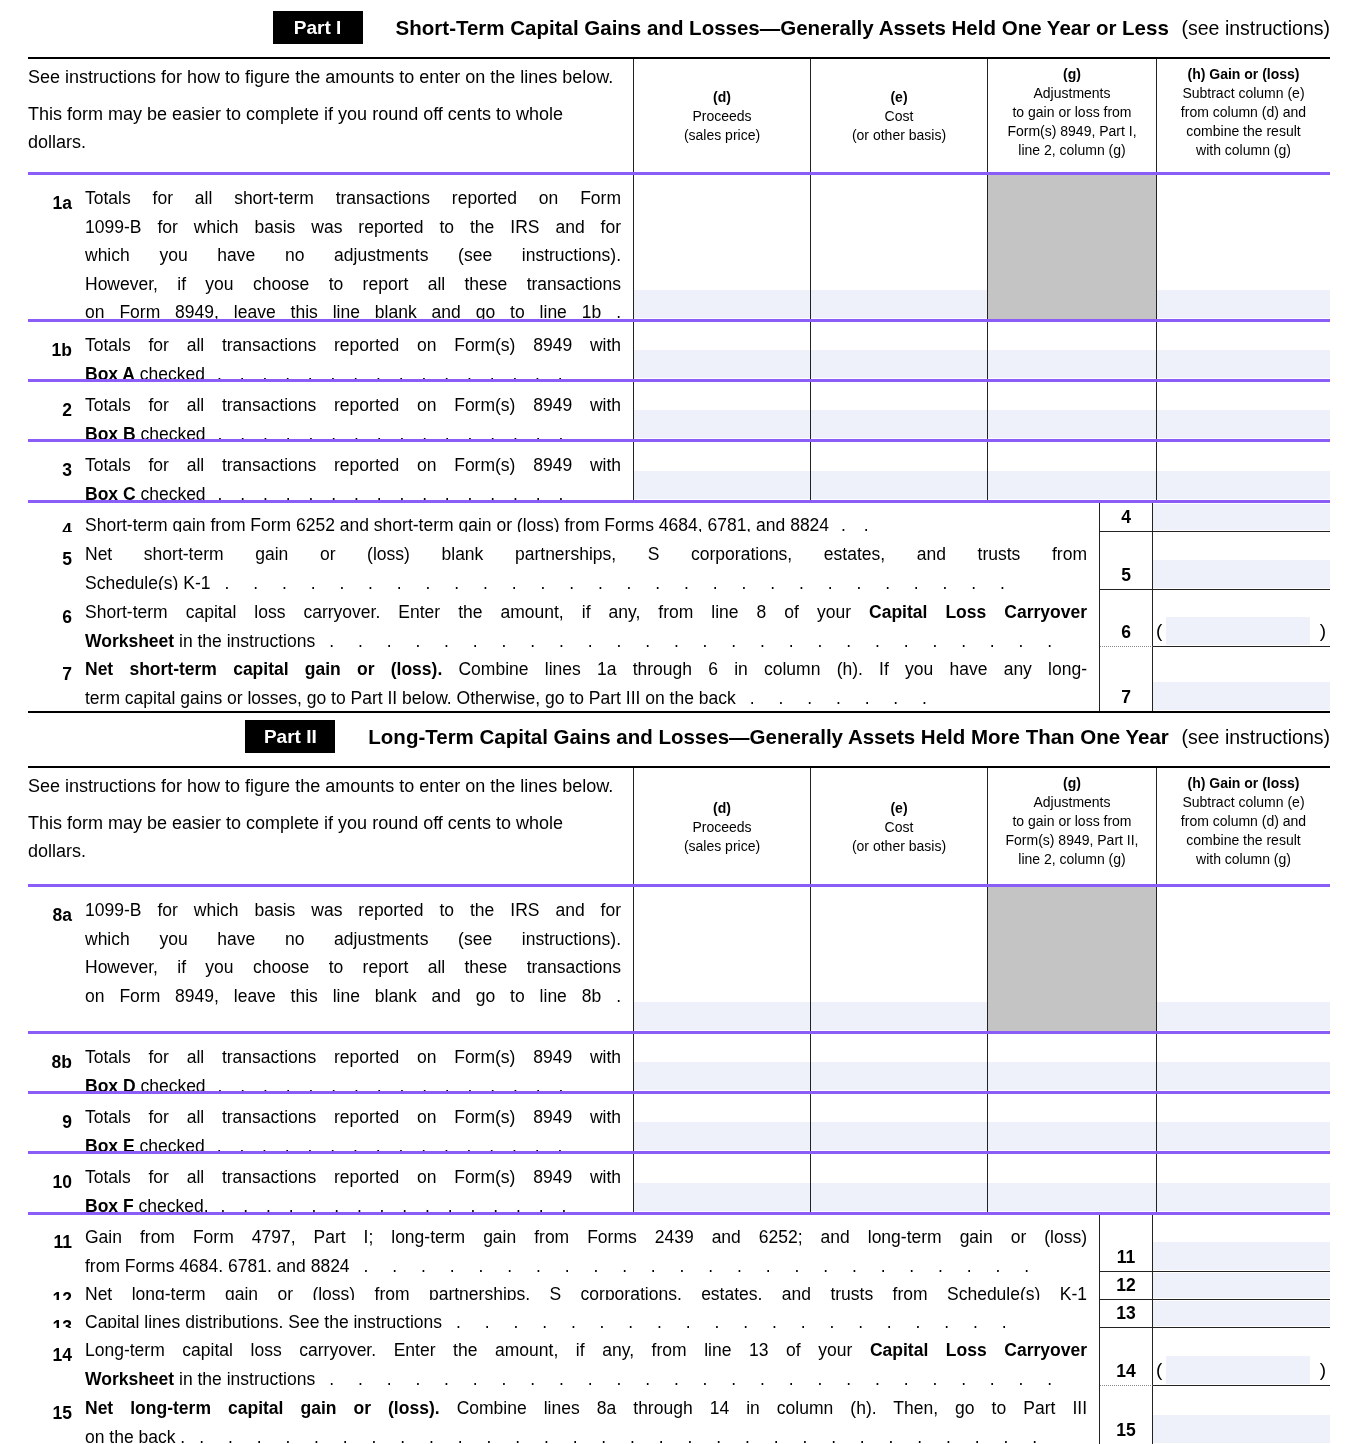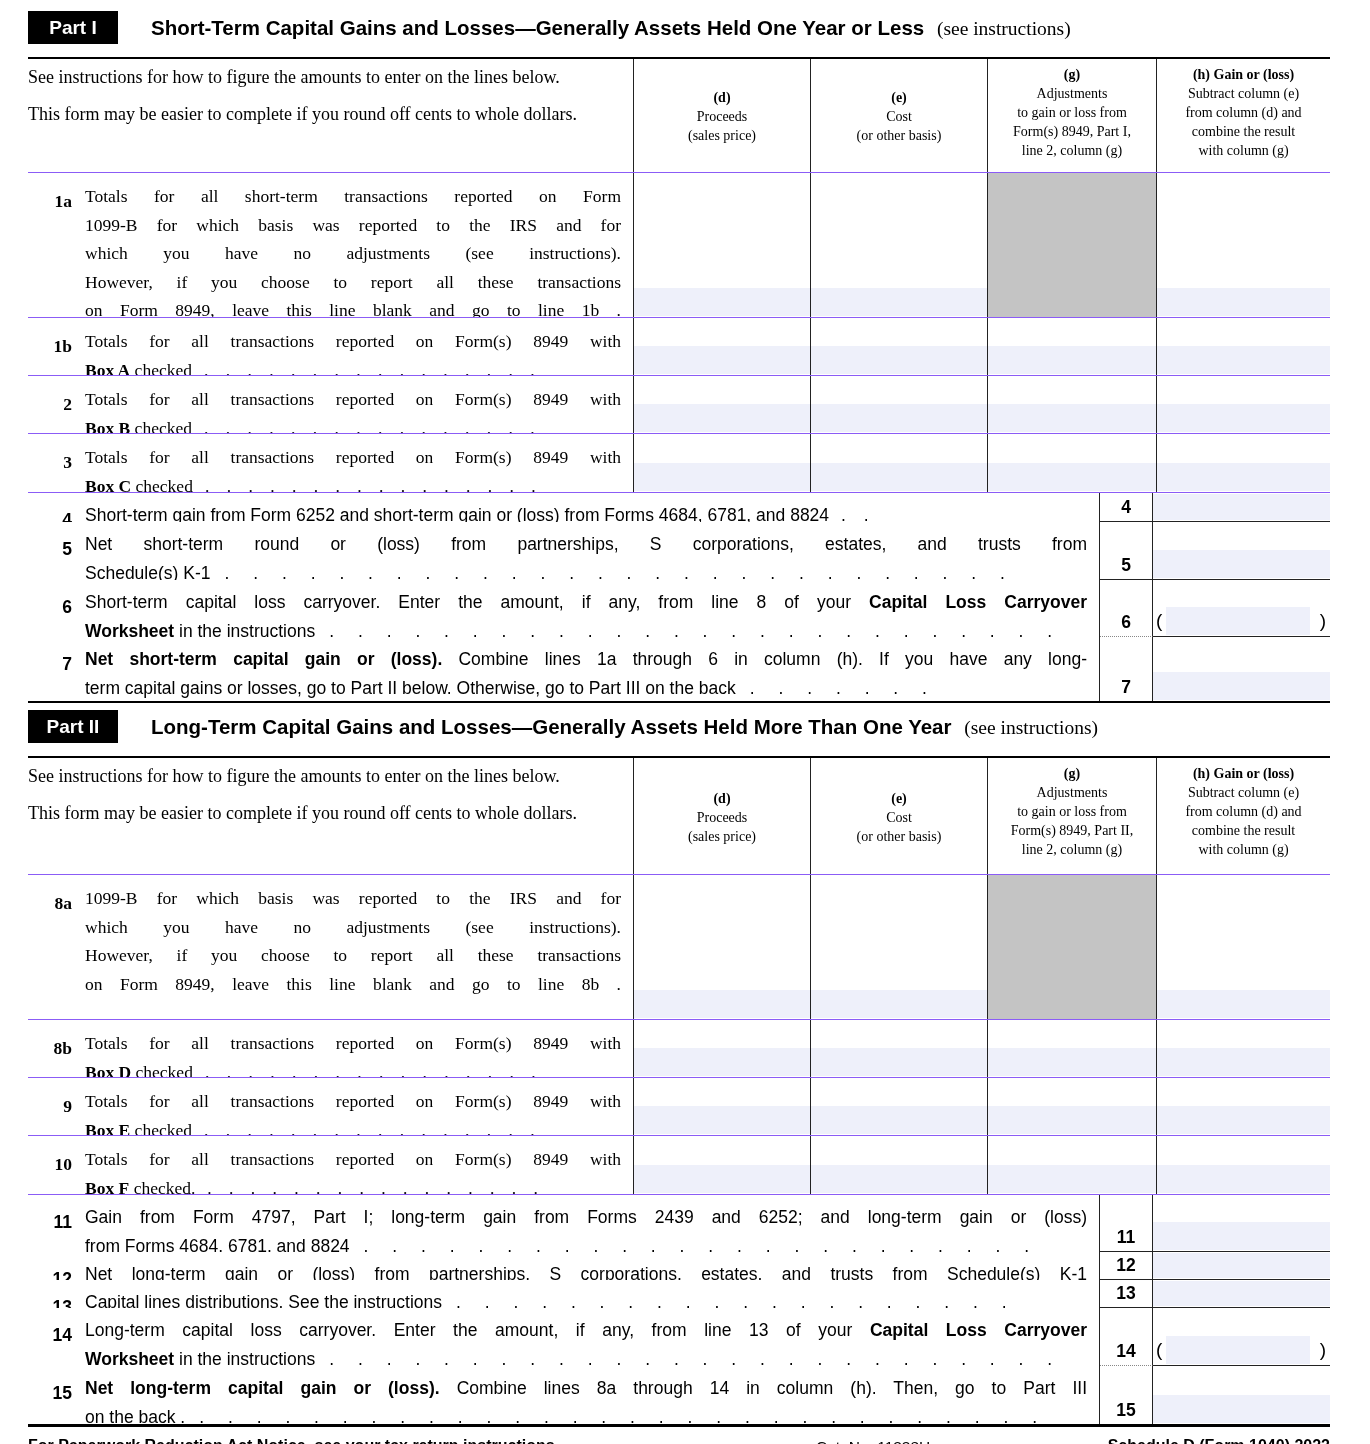--- a/index.html
+++ b/index.html
@@ -1,31 +1,31 @@
 <!DOCTYPE html>
 <html><head>
 <meta charset="utf-8">
 <style>
   html,body{margin:0;padding:0;background:#fff;}
   body{width:1370px;height:1444px;overflow:hidden;font-family:"Liberation Sans","DejaVu Sans",sans-serif;color:#000;}
   .page{position:relative;width:1302px;padding:10px 40px 0 28px;}
 
   
-  .part-bar{display:flex;align-items:center;height:35px;margin-bottom:12px;}
+  .part-bar{display:flex;align-items:center;height:35px;margin-bottom:12px;justify-content:flex-end;}
   .part-tag{background:#000;color:#fff;font-weight:bold;font-size:19px;width:90px;height:33px;line-height:33px;text-align:center;flex:none;}
   .part-title{margin-left:33px;font-size:20.5px;}
   .part-title .tb{font-weight:bold;}
-  .part-title .tn{font-weight:normal;margin-left:7px;font-size:19.5px;font-family:Liberation Serif, serif;}
+  .part-title .tn{font-weight:normal;margin-left:7px;font-size:19.5px;}
 
   
   .tbl{border-top:2px solid #000;}
   .tbl1{border-bottom:2px solid #000;margin-bottom:6px;}
   .tbl2{border-bottom:3px solid #000;}
   .row{display:flex;}
-  .bb{border-bottom:1px solid #8b5cf6;font-family:Liberation Serif, serif;}
+  .bb{border-bottom:3px solid #8b5cf6;}
   .cell{box-sizing:border-box;position:relative;}
   .desc{width:606px;border-right:1px solid #222;display:flex;padding:1px 12px 0 0;overflow:hidden;}
   .cd,.ce{width:177px;border-right:1px solid #222;}
   .cg{width:169px;border-right:1px solid #222;}
   .ch{width:173px;}
   .descC{width:1072px;border-right:1px solid #222;display:flex;padding:0 12px 0 0;overflow:hidden;}
   .numbox{width:53px;border-right:1px solid #222;border-bottom:1px solid #222;display:flex;align-items:flex-end;justify-content:center;font-weight:bold;font-size:17.5px;line-height:27px;}
   .amount{width:177px;border-bottom:1px solid #222;}
   .nbd{border-bottom:1px dotted #888;}
   .nob{border-bottom:none;}
@@ -216,21 +216,21 @@
       <div class="cell numbox">4</div>
       <div class="cell amount">
           <div class="strip-full"></div>
         </div>
     </div>
 
     <div class="row rh58">
       <div class="cell descC">
         <span class="num">5</span>
         <div class="txt">
-          <div class="ln">Net short-term round or (loss) from partnerships, S corporations, estates, and trusts from</div>
+          <div class="ln">Net short-term gain or (loss) blank partnerships, S corporations, estates, and trusts from</div>
           <div class="lnl"><span>Schedule(s) K-1</span><span class="dotsw">. . . . . . . . . . . . . . . . . . . . . . . . . . . .</span></div>
         </div>
       </div>
       <div class="cell numbox">5</div>
       <div class="cell amount">
           <div class="strip"></div>
         </div>
     </div>
 
     <div class="row rh57">

